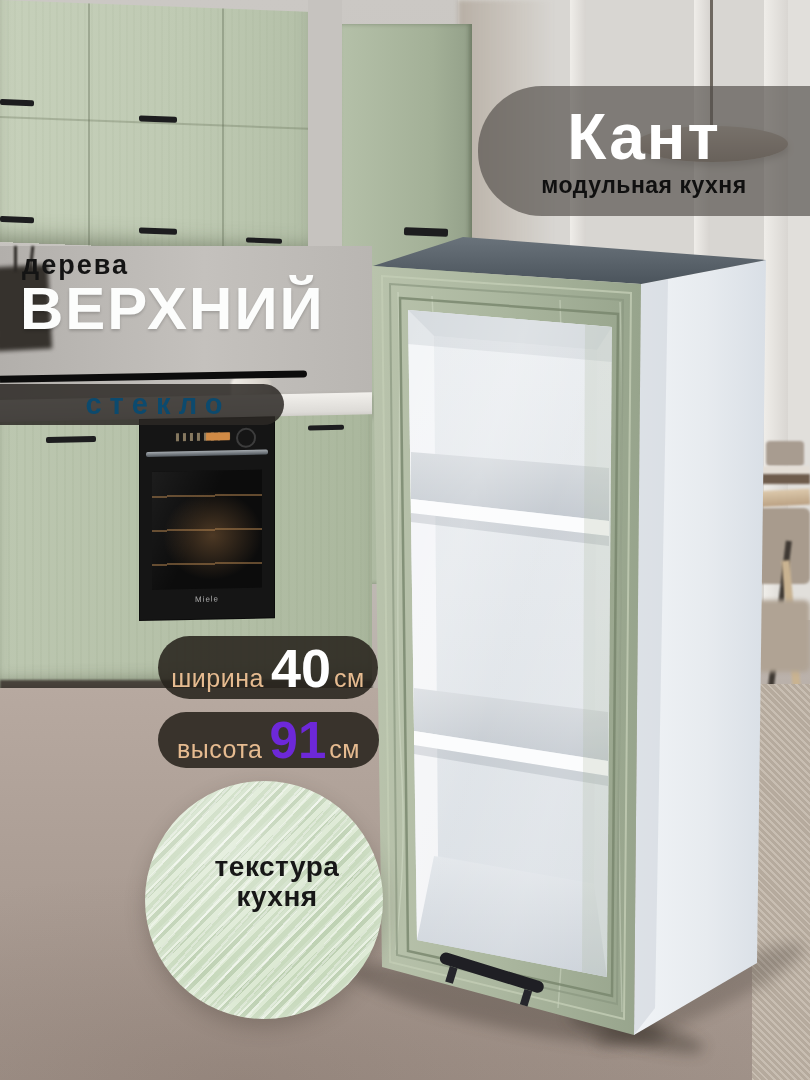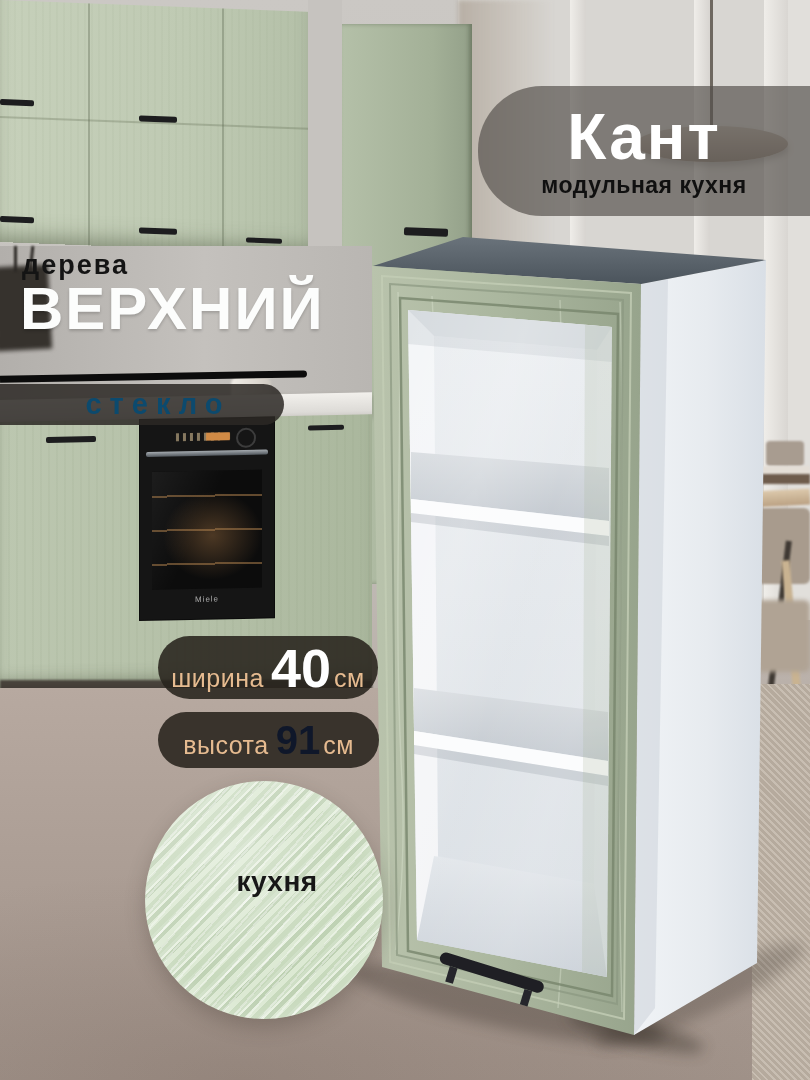--- a/index.html
+++ b/index.html
@@ -93,21 +93,21 @@
   .pill{background:rgba(40,35,29,.88);display:flex;align-items:center;justify-content:center;}
   .pill-steklo{left:-20px;top:384px;width:252px;height:41px;border-radius:22px;padding-left:52px;
     background:rgba(44,40,36,.85);}
   .pill-steklo span{font-size:29px;font-weight:600;letter-spacing:8px;color:#0c4a6e;}
   .pill-w{left:158px;top:636px;width:220px;height:63px;border-radius:32px;}
   .pill-h{left:158px;top:700px;width:221px;height:56px;border-radius:28px;margin-top:12px;}
   .pill-row{display:flex;align-items:baseline;gap:7px;}
   .pill-label,.pill-unit{font-size:25px;font-weight:500;color:#e6bb90;letter-spacing:.5px;}
   .pill-unit{margin-left:-4px;}
   .pill-w .pill-value{font-size:54px;font-weight:800;color:#fff;line-height:1;}
-  .pill-h .pill-value{font-size:40px;font-weight:800;color:#0f172a;line-height:1;}
+  .pill-h .pill-value{font-size:51px;font-weight:800;color:#6d28d9;line-height:1;}
 
   .brand-panel{left:478px;top:86px;width:372px;height:130px;border-radius:64px 0 0 64px;
     background:rgba(84,80,75,.68);display:flex;flex-direction:column;align-items:center;justify-content:center;
     padding-right:40px;box-sizing:border-box;}
   .brand-name{font-size:64px;font-weight:700;letter-spacing:2px;color:#ffffff;line-height:1;}
   .brand-series-row{display:flex;align-items:center;gap:10px;margin-top:5px;}
   .dash{width:34px;height:3px;background:#161616;border-radius:2px;}
   .brand-series{font-size:27px;font-weight:500;letter-spacing:5px;color:#e9bd92;line-height:1;}
   .brand-tagline{font-size:23px;font-weight:700;letter-spacing:.5px;color:#101010;line-height:1;margin-top:5px;}
 </style>
@@ -270,20 +270,21 @@
 
     <g transform="rotate(17 444 958)">
       <rect x="452" y="964" width="8" height="16" fill="#26262c"></rect>
       <rect x="530" y="964" width="8" height="16" fill="#26262c"></rect>
       <rect x="440" y="952" width="108" height="12" rx="6" fill="#1f1f24"></rect>
     </g>
   </svg>
 
   <div class="abs texture-circle">
     <div class="texture-text">
+      <span>текстура</span>
       <span>кухня</span>
     </div>
   </div>
 
   <div class="abs label-module">дерева</div>
   <div class="abs title-type">ВЕРХНИЙ</div>
   <div class="abs model-underline"></div>
   <div class="abs pill pill-steklo">
     <span>стекло</span>
   </div>

